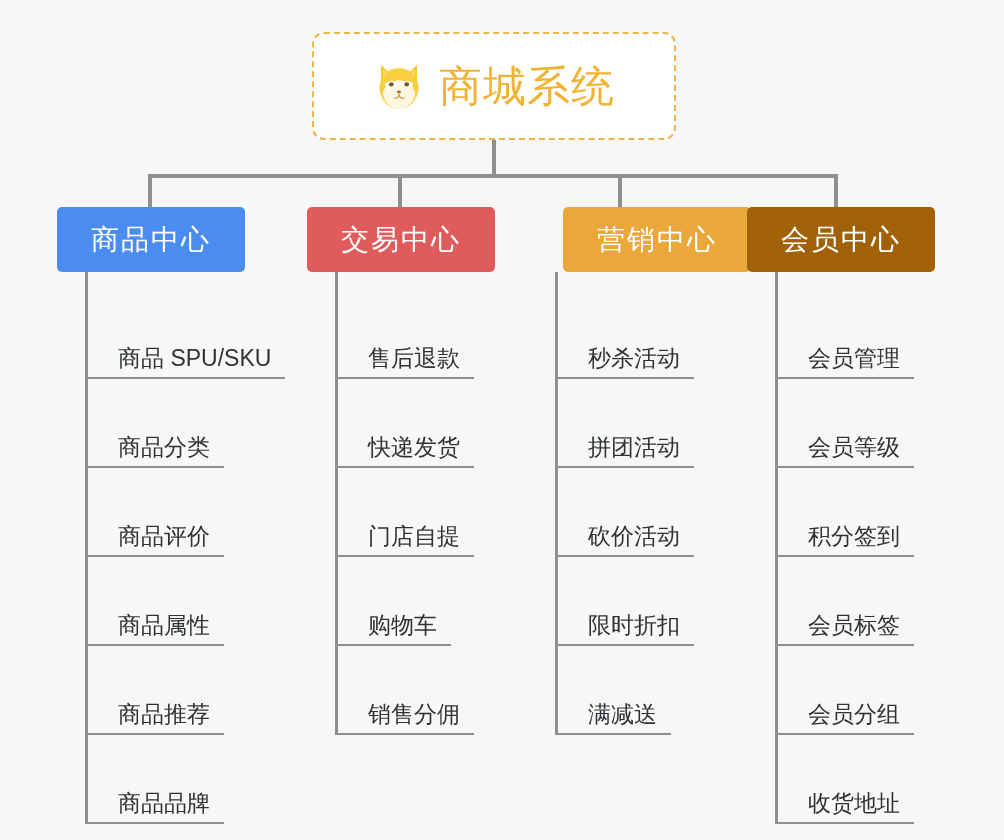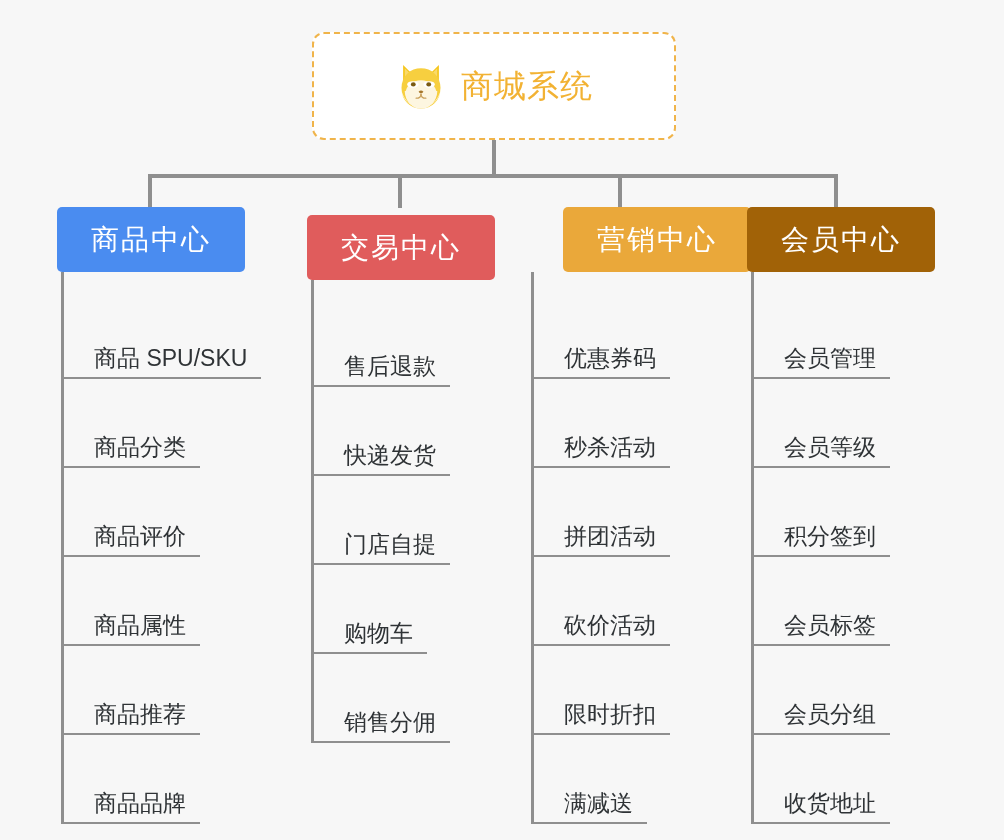--- a/index.html
+++ b/index.html
@@ -30,21 +30,21 @@
     background: #ffffff;
     border: 2px dashed #f0b44a;
     border-radius: 12px;
     display: flex;
     align-items: center;
     justify-content: center;
     gap: 14px;
   }
   .root-title {
     color: #f2b233;
-    font-size: 32px;
+    font-size: 43px;
     line-height: 1;
     letter-spacing: 1px;
     white-space: nowrap;
   }
   .shiba-icon {
     width: 52px;
     height: 52px;
     flex: 0 0 auto;
     display: block;
   }
@@ -85,21 +85,21 @@
     display: flex;
     align-items: center;
     justify-content: center;
     color: #ffffff;
     font-size: 28px;
     letter-spacing: 2px;
     white-space: nowrap;
   }
   .col-body {
     position: relative;
-    margin-left: 4px;
+    margin-left: 28px;
     padding-top: 18px;
     border-left: 3px solid #8f8f8f;
   }
   .leaf {
     position: relative;
     height: 89px;
     box-sizing: border-box;
     display: flex;
     align-items: flex-end;
   }
@@ -175,21 +175,21 @@
       <div class="leaf">
           <span class="leaf-inner">商品推荐</span>
         </div>
       <div class="leaf">
           <span class="leaf-inner">商品品牌</span>
         </div>
     </div>
   </div>
 
   <div class="column col-1">
-    <div class="col-header" style="background: rgb(224, 92, 92); margin-top: 8px;">交易中心</div>
+    <div class="col-header" style="background: rgb(224, 92, 92);">交易中心</div>
     <div class="col-body">
       <div class="leaf">
           <span class="leaf-inner">售后退款</span>
         </div>
       <div class="leaf">
           <span class="leaf-inner">快递发货</span>
         </div>
       <div class="leaf">
           <span class="leaf-inner">门店自提</span>
         </div>
@@ -199,23 +199,20 @@
       <div class="leaf">
           <span class="leaf-inner">销售分佣</span>
         </div>
     </div>
   </div>
 
   <div class="column col-2">
     <div class="col-header" style="background: rgb(234, 168, 58); margin-left: 36px;">营销中心</div>
     <div class="col-body">
       <div class="leaf">
-          <span class="leaf-inner">优惠券码</span>
-        </div>
-      <div class="leaf">
           <span class="leaf-inner">秒杀活动</span>
         </div>
       <div class="leaf">
           <span class="leaf-inner">拼团活动</span>
         </div>
       <div class="leaf">
           <span class="leaf-inner">砍价活动</span>
         </div>
       <div class="leaf">
           <span class="leaf-inner">限时折扣</span>

